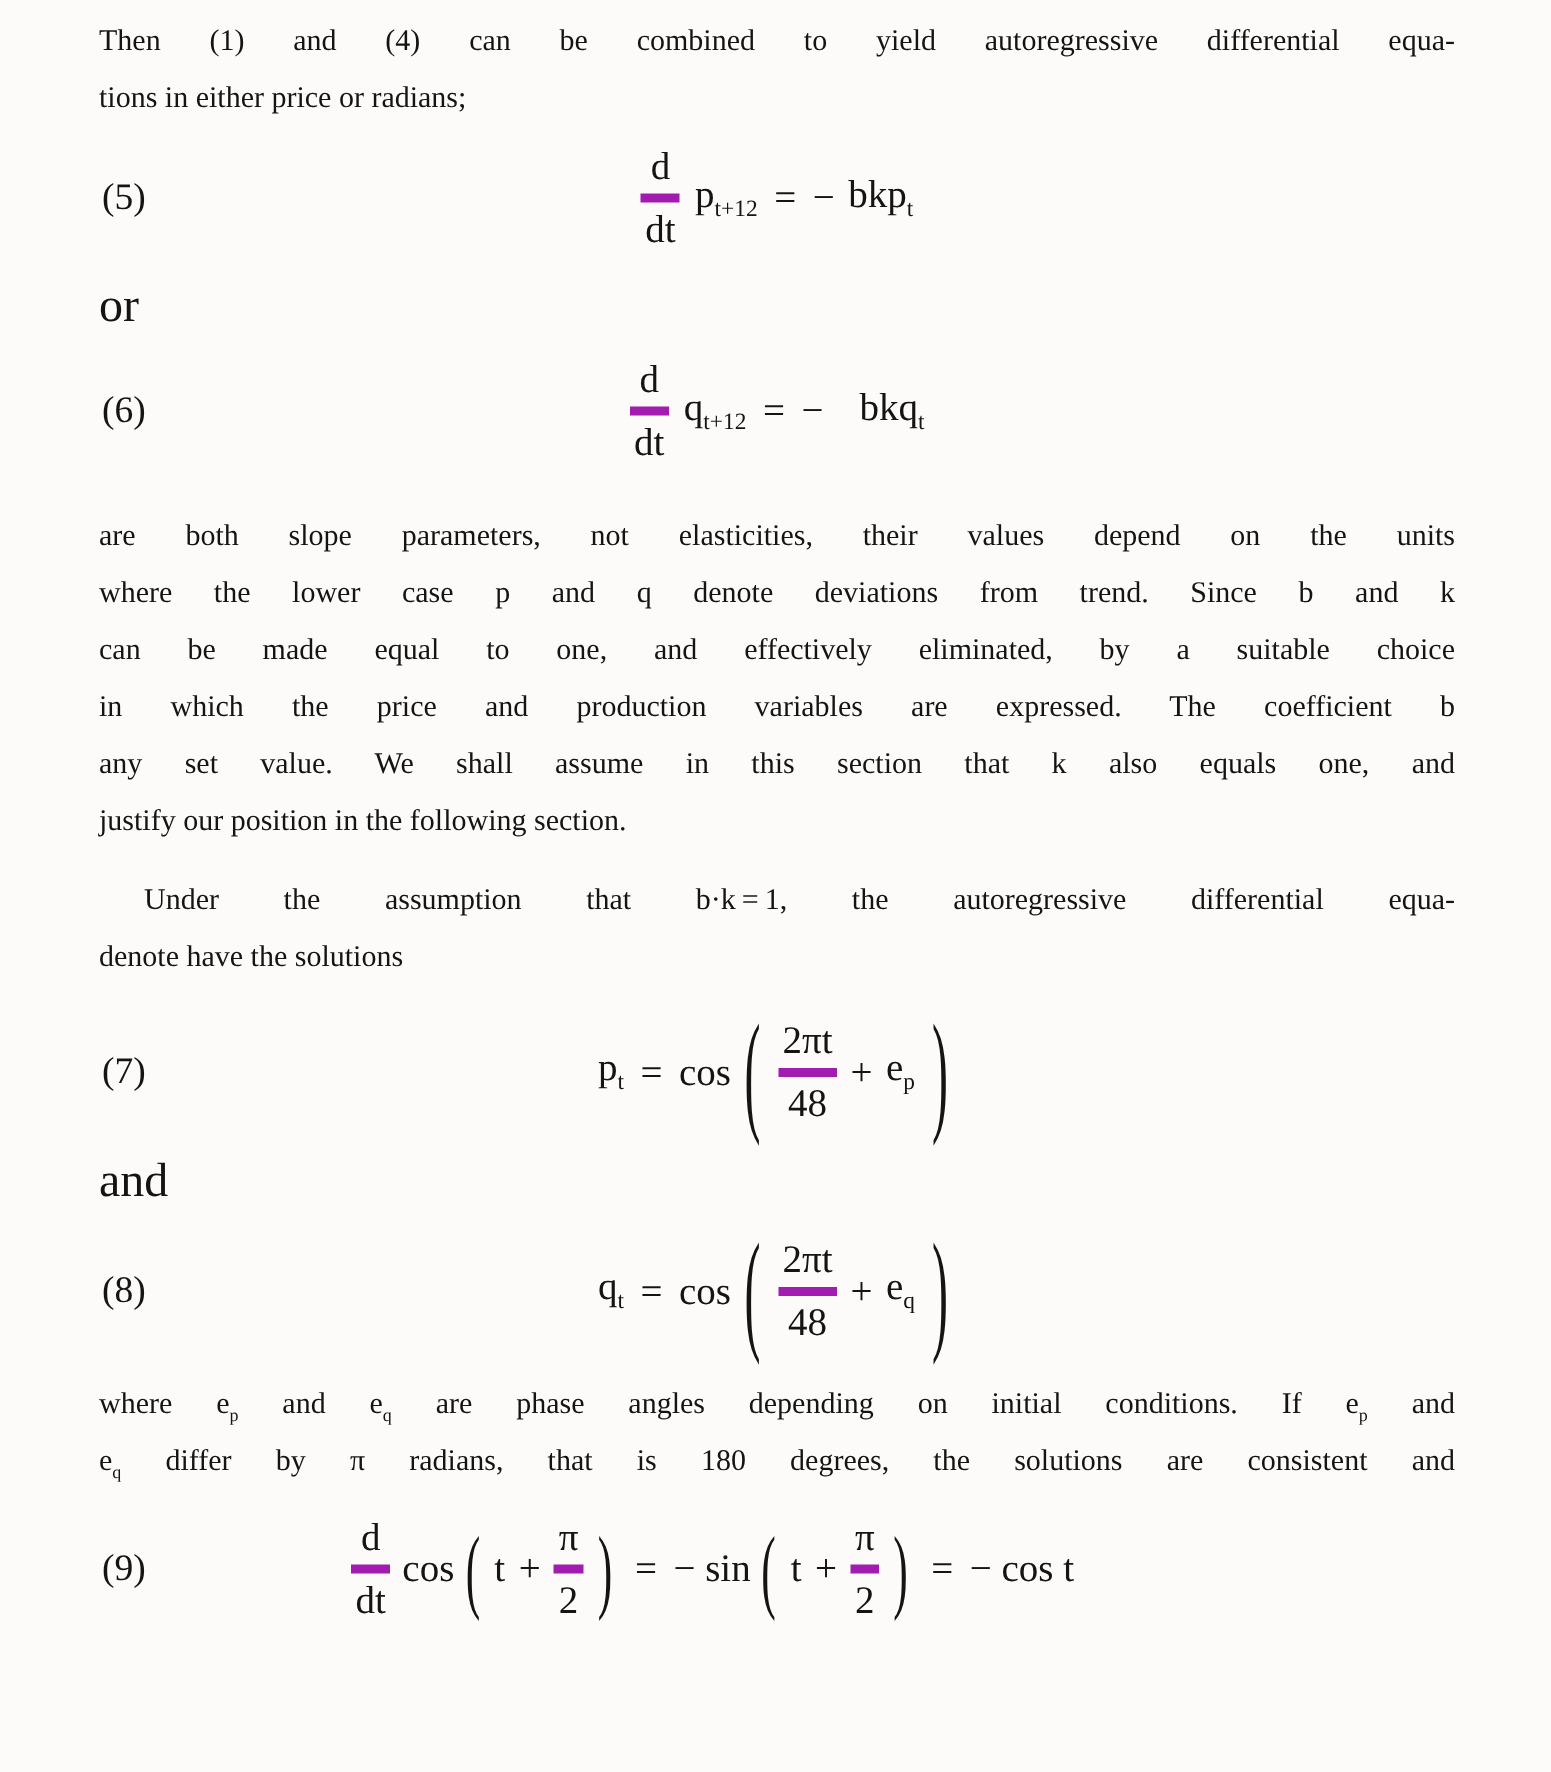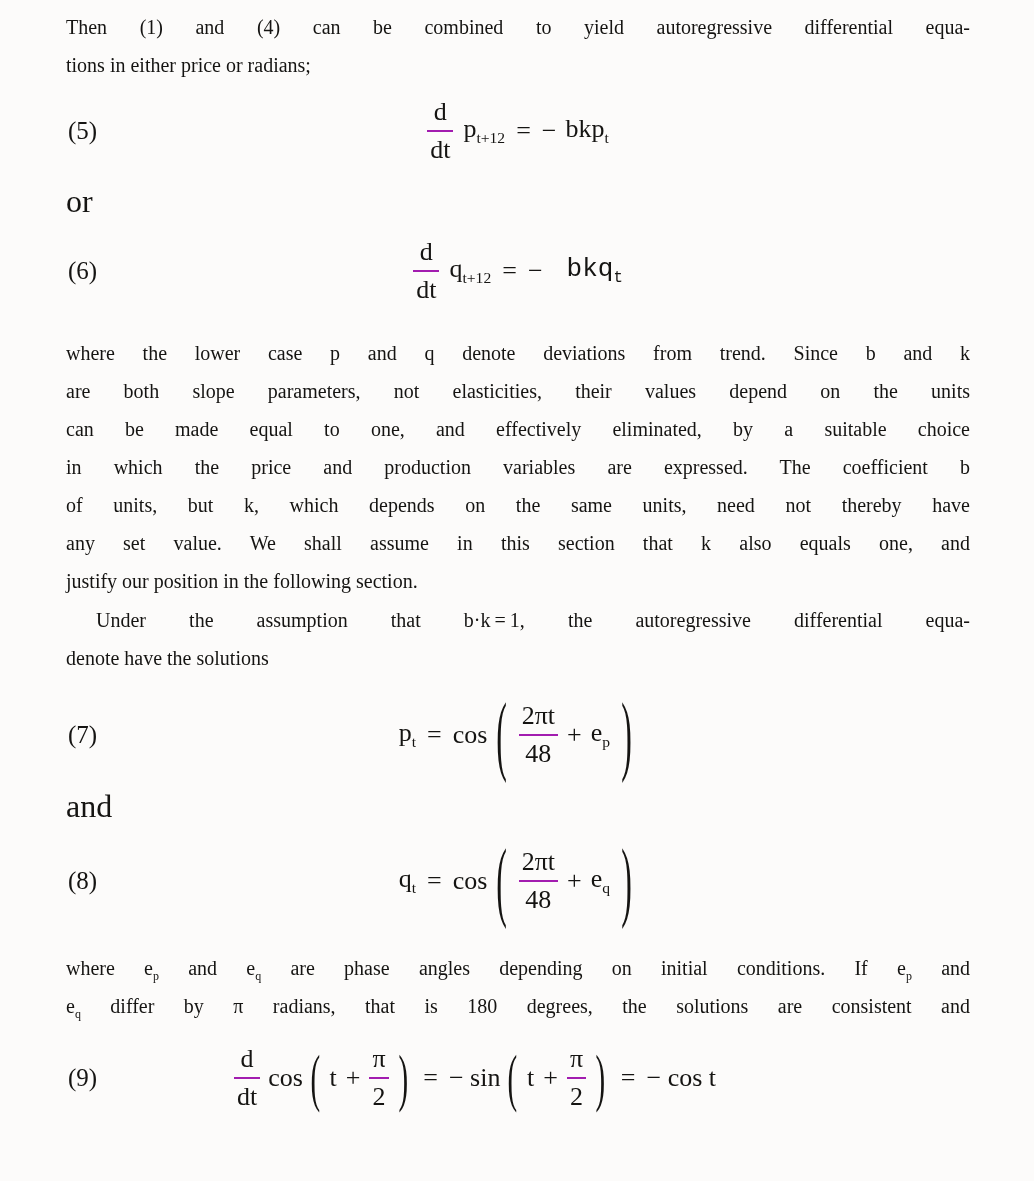--- a/index.html
+++ b/index.html
@@ -22,22 +22,22 @@
     line-height:38px;
     text-align:justify;
     text-align-last:justify;
     -moz-text-align-last:justify;
   }
   .line.end { text-align-last:left; -moz-text-align-last:left; }
   .line sub { font-size:0.6em; line-height:0; }
   .indent { text-indent:30px; }
   .connector { font-size:32px; line-height:38px; }
   .p2 { margin-top:28px; }
-  .p3 { margin-top:1px; }
-  .p4 { margin-top:16px; }
+  .p3 { margin-top:15px; }
+  .p4 { margin-top:4px; }
   .or  { margin-top:16px; }
   .and { margin-top:0; }
   
   .eqrow {
     position:relative;
     display:flex;
     align-items:center;
     justify-content:center;
     font-size:26px;
   }
@@ -48,21 +48,21 @@
   }
   .eqbody { display:flex; align-items:center; }
   .eqrow5 { margin-top:12px; min-height:70px; }
   .eqrow6 { margin-top:16px; min-height:70px; }
   .eqrow7 { margin-top:6px; height:104px; }
   .eqrow8 { margin-top:4px; height:104px; }
   .eqrow9 { margin-top:10px; height:86px; justify-content:flex-start; }
   .eqrow9 .eqbody { margin-left:168px; }
   .frac { display:inline-block; text-align:center; vertical-align:middle; }
   .frac .num { display:block; padding:0 3px 3px; line-height:1.15; }
-  .frac .den { display:block; border-top:2px solid #a21caf; padding:3px 3px 0; line-height:1.15; }
+  .frac .den { display:block; border-top:6px solid #a21caf; padding:3px 3px 0; line-height:1.15; }
   .tok { display:inline-block; }
   .vwrap { display:inline-block; }
   .vwrap sub { font-size:0.6em; }
   .mfrac { margin-right:10px; }
   .op { margin:0 11px; }
   .opt { margin:0 9px; }
   .bigp {
     display:inline-block;
     font-size:58px;
     line-height:1;
@@ -107,30 +107,29 @@
   <div class="eqrow eqrow6">
     <span class="eqlabel">(6)</span>
     <span class="eqbody">
       <span class="frac mfrac">
         <span class="num">d</span>
         <span class="den">dt</span>
       </span>
       <span class="vwrap"><span>q</span><sub>t+12</sub></span>
       <span class="tok op">=</span>
       <span class="tok">−</span>
-      <span class="vwrap" style="margin-left:24px;font-family:Liberation Mono, monospace;"><span>bkq</span><sub>t</sub></span>
+      <span class="vwrap" style="margin-left:24px;"><span>bkq</span><sub>t</sub></span>
     </span>
   </div>
 
   <div class="para p2">
+    <div class="line">are both slope parameters, not elasticities, their values depend on the units</div>
     <div class="line">where the lower case p and q denote deviations from trend. Since b and k</div>
-    <div class="line">are both slope parameters, not elasticities, their values depend on the units</div>
     <div class="line">can be made equal to one, and effectively eliminated, by a suitable choice</div>
     <div class="line">in which the price and production variables are expressed. The coefficient b</div>
-    <div class="line">of units, but k, which depends on the same units, need not thereby have</div>
     <div class="line">any set value. We shall assume in this section that k also equals one, and</div>
     <div class="line end">justify our position in the following section.</div>
   </div>
 
   <div class="para p3">
     <div class="line indent">Under the assumption that b·k = 1, the autoregressive differential equa-</div>
     <div class="line end">denote have the solutions</div>
   </div>
 
   <div class="eqrow eqrow7">

